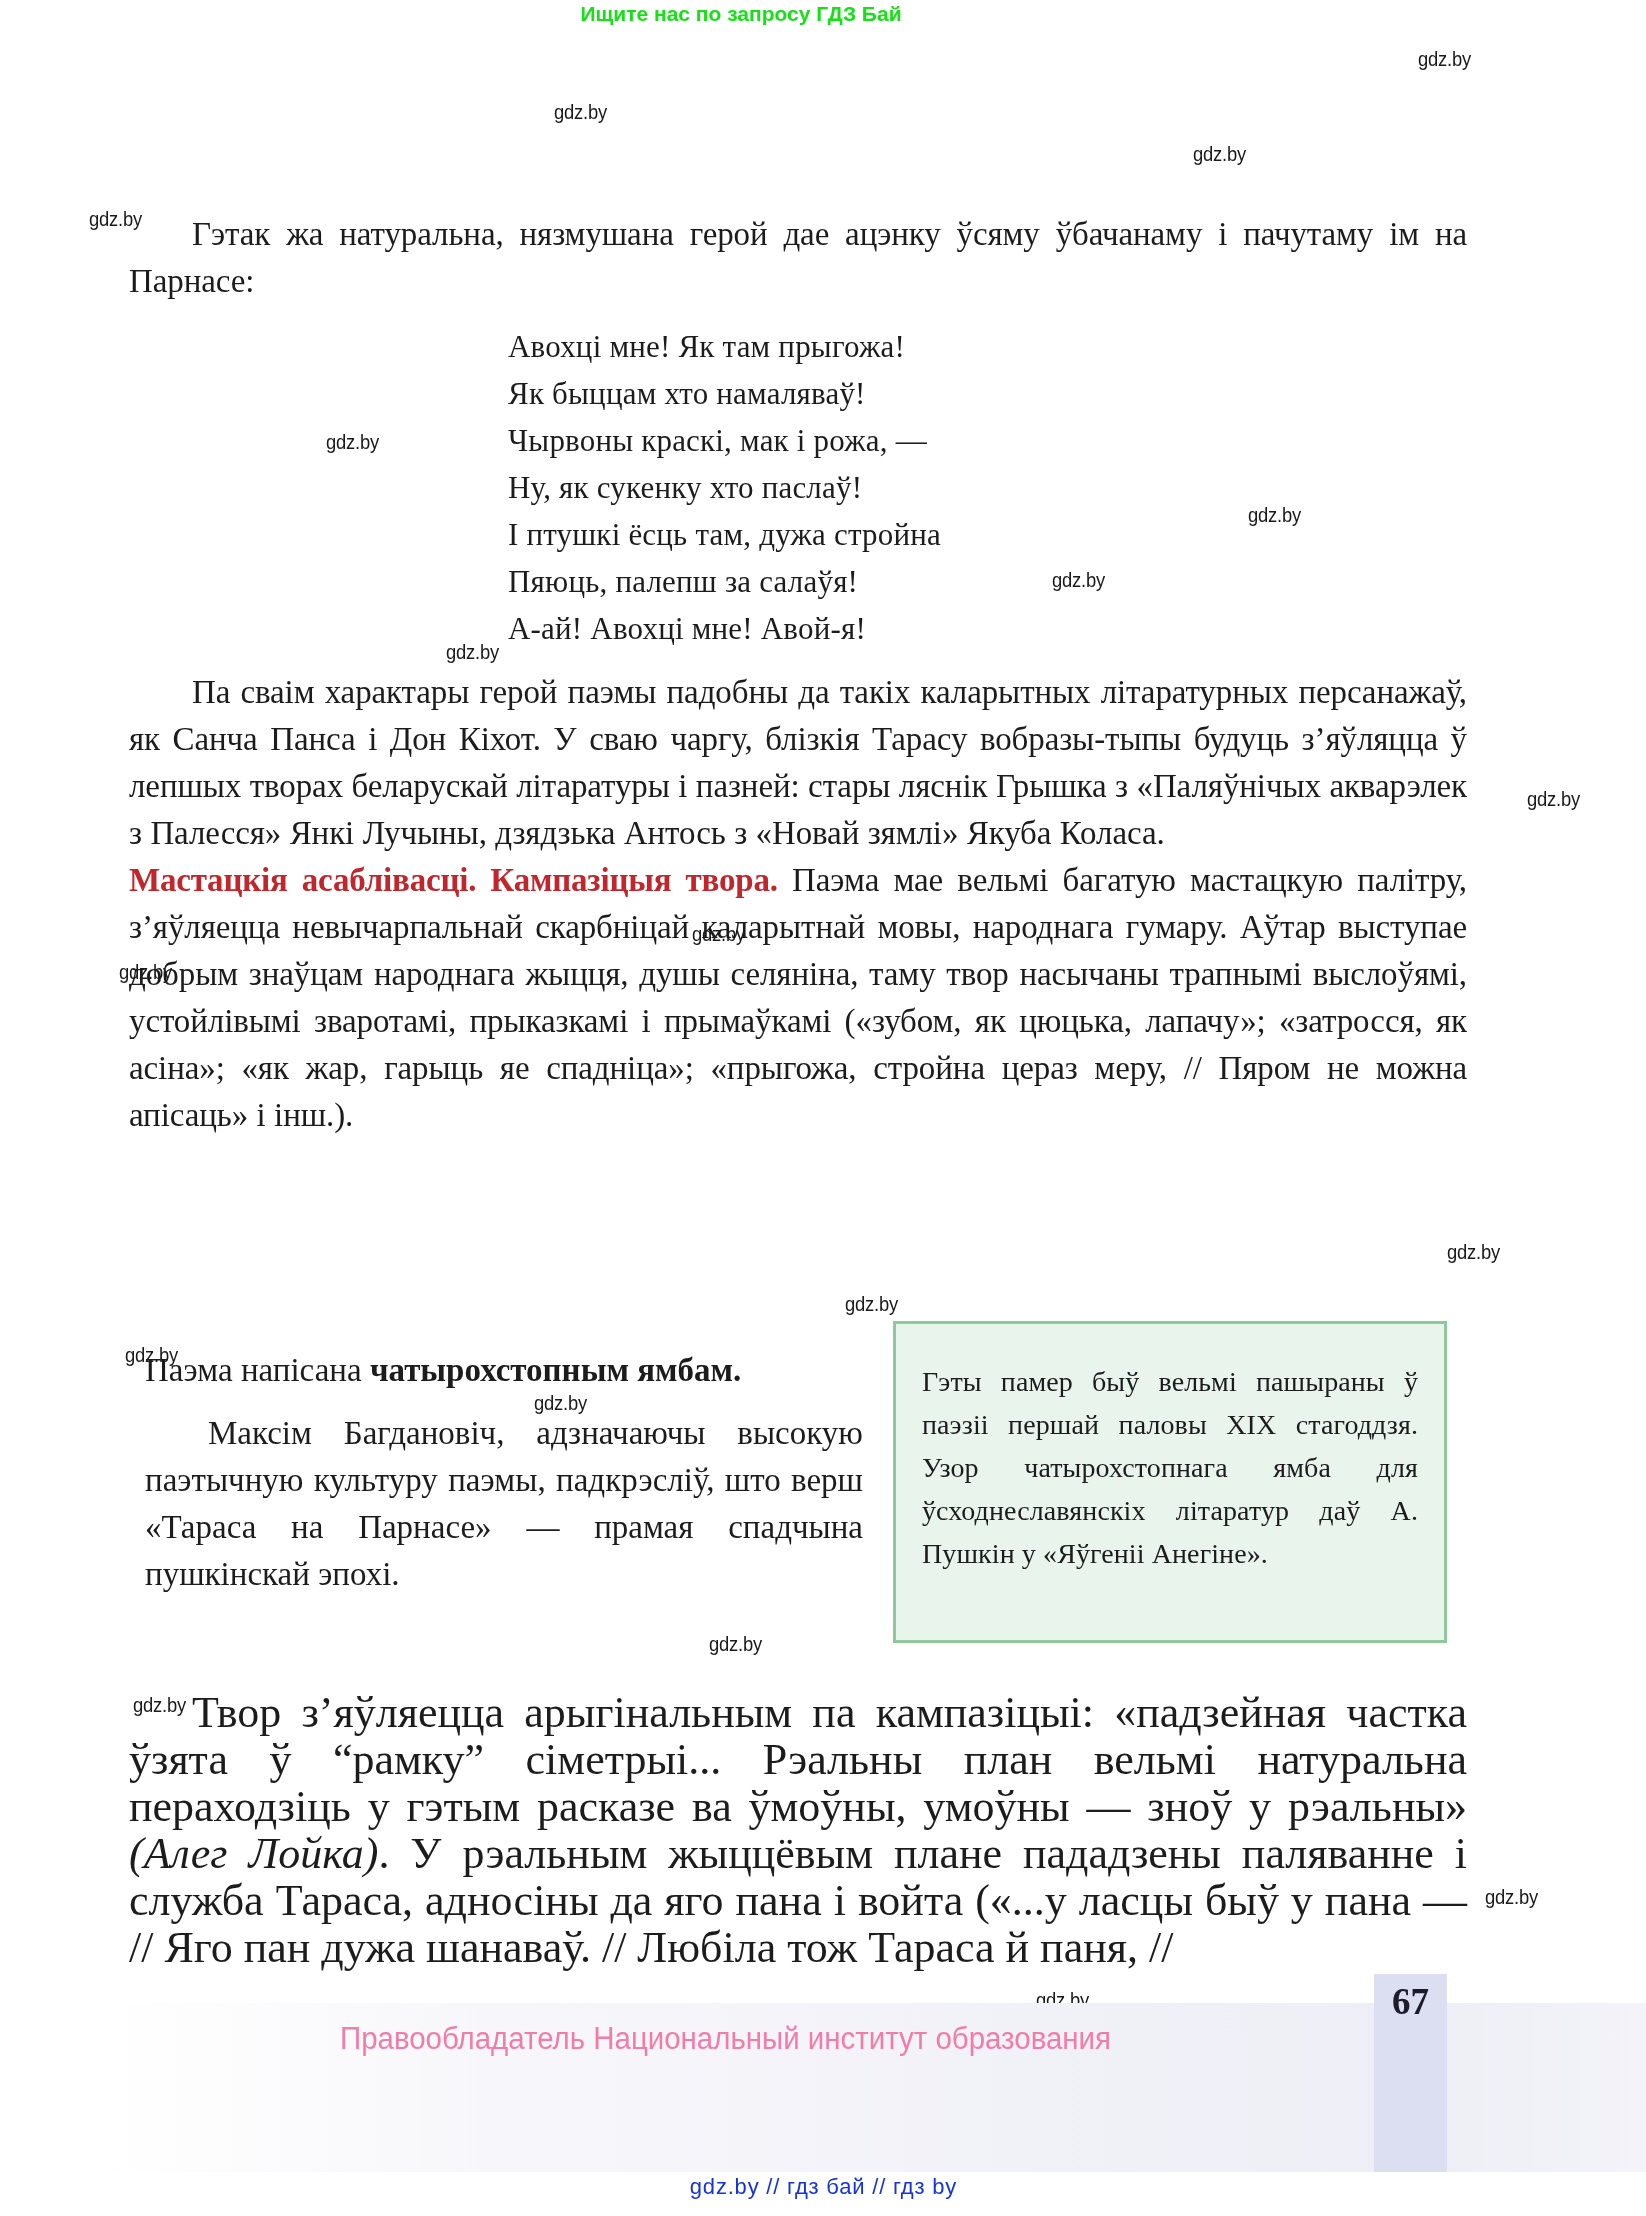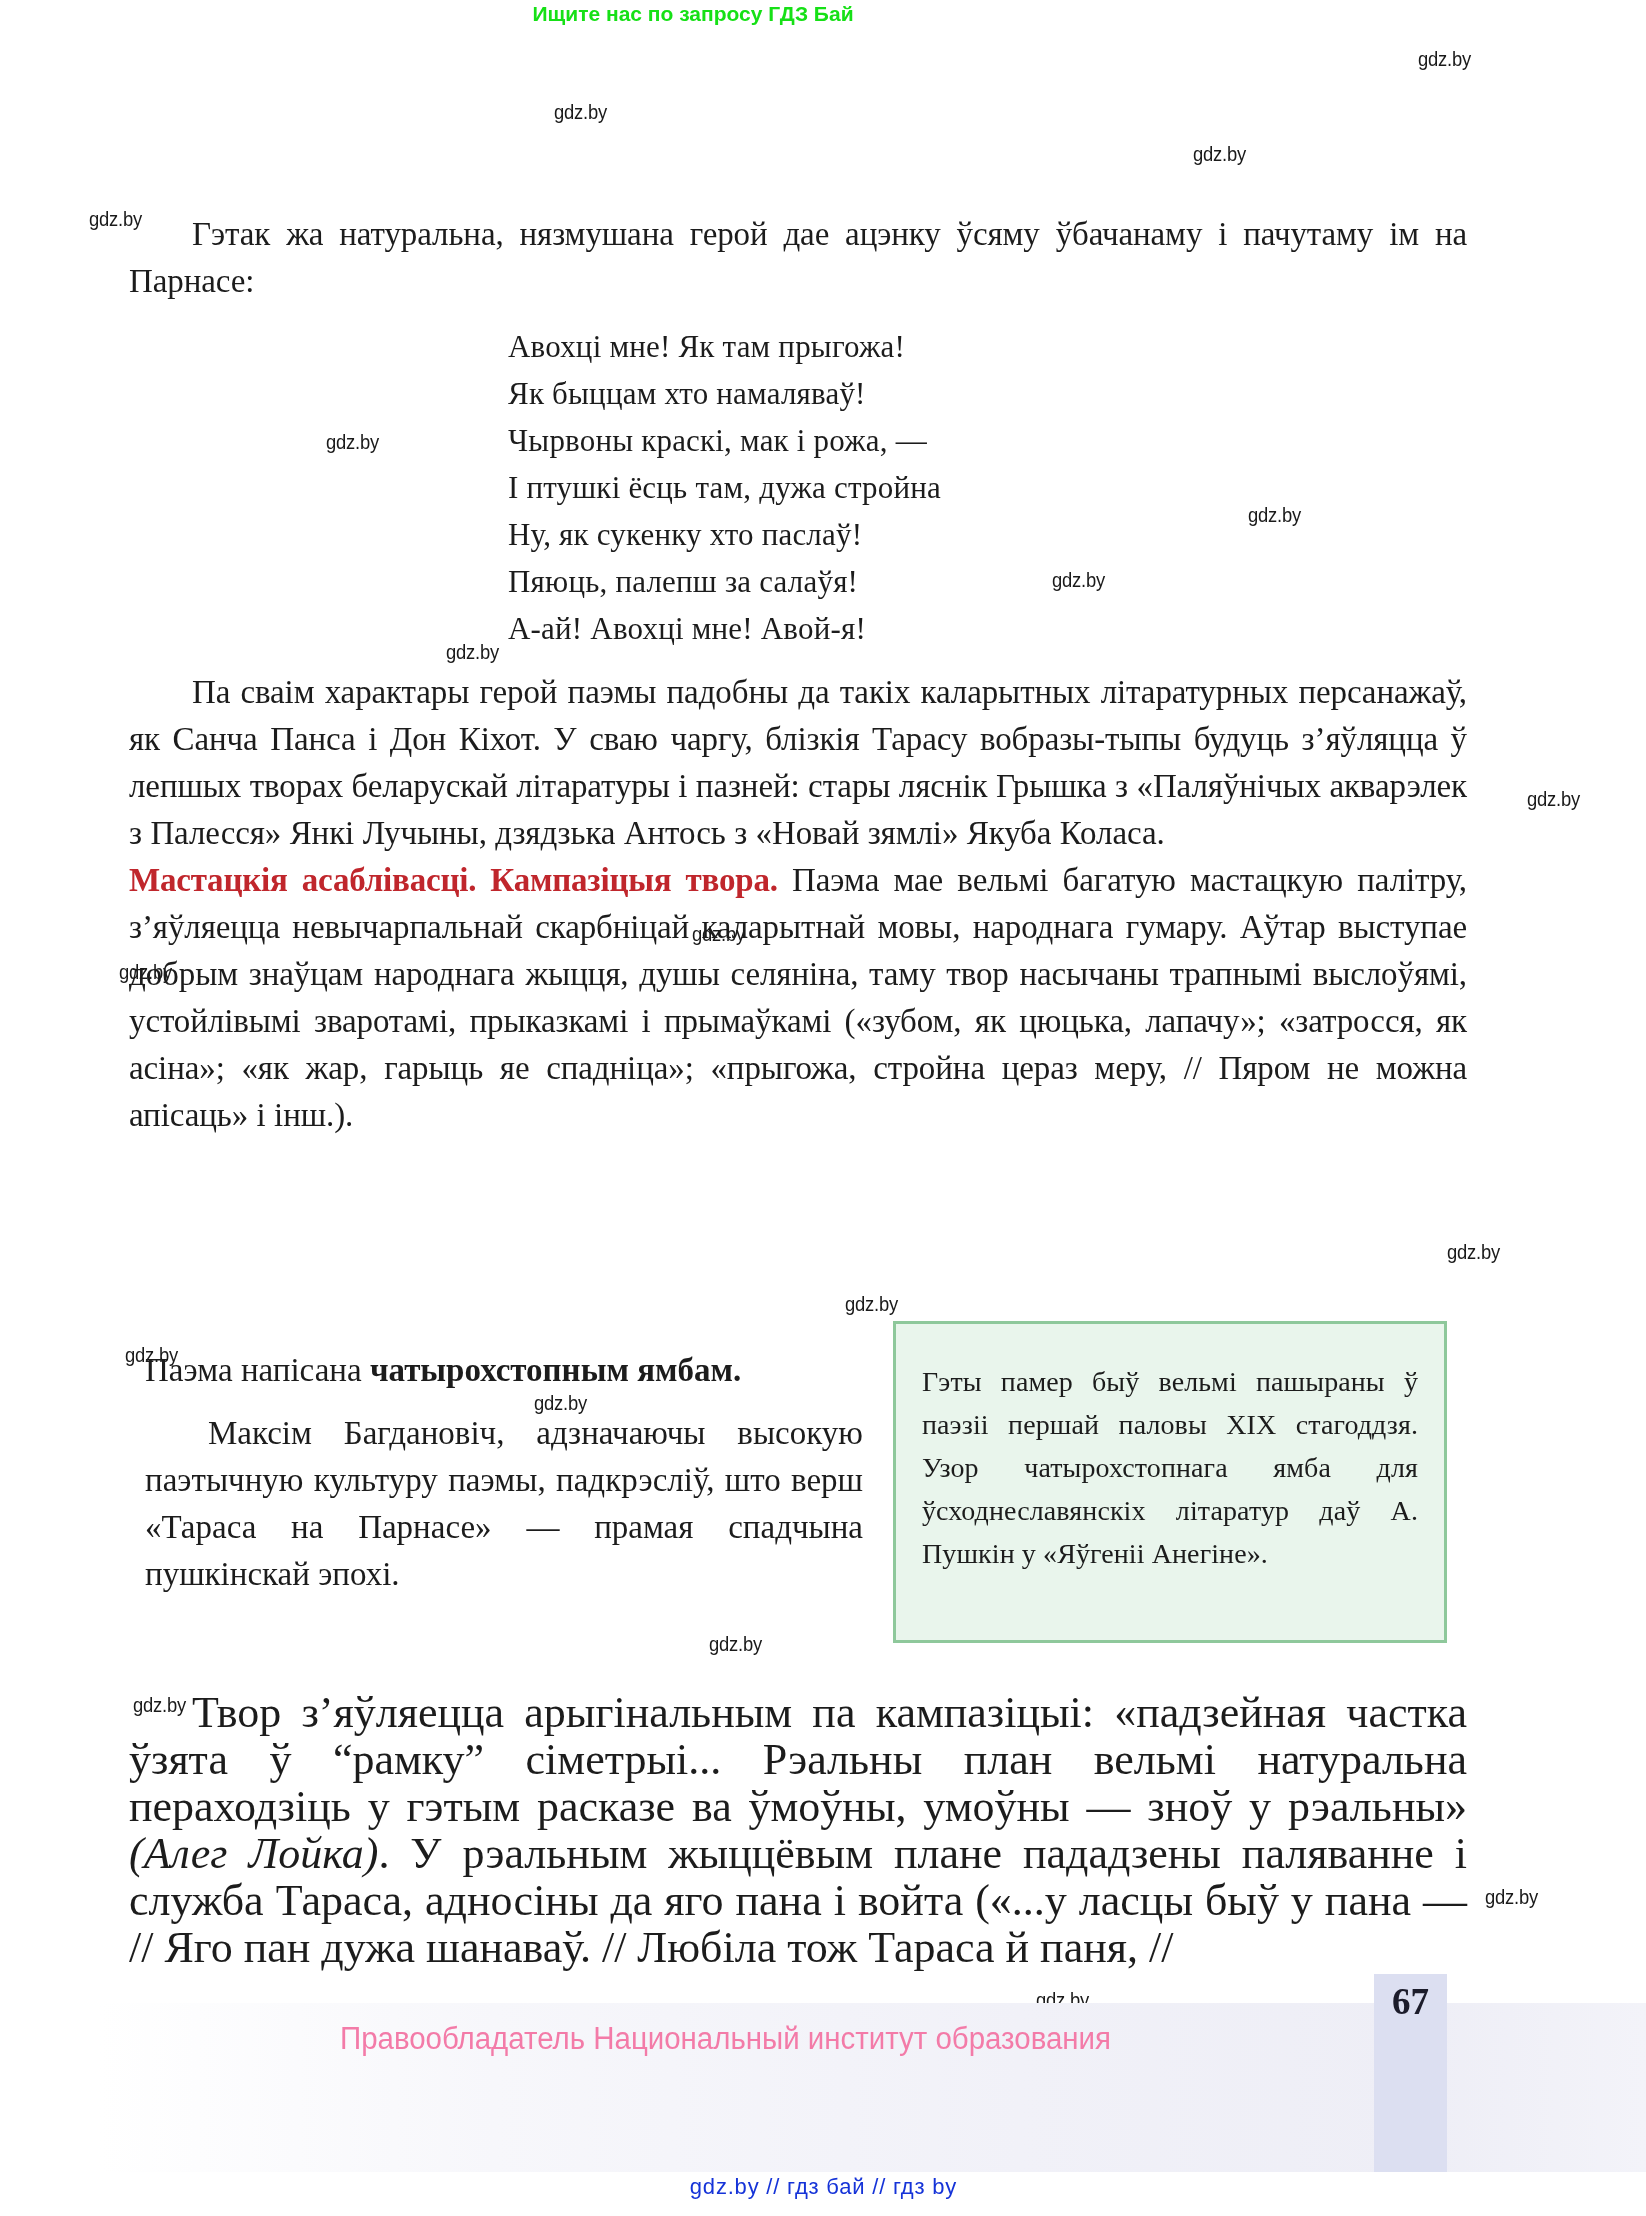--- a/index.html
+++ b/index.html
@@ -26,20 +26,21 @@
     top: 1.6px;
     left: 0;
     width: 1386px;
     text-align: center;
     font-family: "Liberation Sans", "DejaVu Sans", sans-serif;
     font-size: 21px;
     font-weight: 700;
     color: #16e016;
     letter-spacing: 0px;
     white-space: nowrap;
+    padding-left: 48px;
   }
 
   
   .wm {
     position: absolute;
     font-family: "Liberation Sans", "DejaVu Sans", sans-serif;
     font-size: 20px;
     font-weight: 400;
     color: #1a1a1a;
     white-space: nowrap;
@@ -214,22 +215,22 @@
     </div>
 
   <div class="content">
 
     <p class="body-par">Гэтак жа натуральна, нязмушана герой дае ацэнку ўсяму ўбачанаму і пачутаму ім на Парнасе:</p>
 
     <div class="poem">
       <div class="line">Авохці мне! Як там прыгожа!</div>
       <div class="line">Як быццам хто намаляваў!</div>
       <div class="line">Чырвоны краскі, мак і рожа, —</div>
+      <div class="line">Ну, як сукенку хто паслаў!</div>
       <div class="line">І птушкі ёсць там, дужа стройна</div>
-      <div class="line">Ну, як сукенку хто паслаў!</div>
       <div class="line">Пяюць, палепш за салаўя!</div>
       <div class="line">А-ай! Авохці мне! Авой-я!</div>
     </div>
 
     <p class="body-par">Па сваім характары герой паэмы падобны да такіх каларытных літаратурных персанажаў, як Санча Панса і Дон Кіхот. У сваю чаргу, блізкія Тарасу вобразы-тыпы будуць з’яўляцца ў лепшых творах беларускай літаратуры і пазней: стары ляснік Грышка з «Паляўнічых акварэлек з Палесся» Янкі Лучыны, дзядзька Антось з «Новай зямлі» Якуба Коласа.</p>
 
     <p class="body-par noindent"><span class="redhead">Мастацкія асаблівасці. Кампазіцыя твора.</span><span> Паэма мае вельмі багатую мастацкую палітру, з’яўляецца невычарпальнай скарбніцай каларытнай мовы, народнага гумару. Аўтар выступае добрым знаўцам народнага жыцця, душы селяніна, таму твор насычаны трапнымі выслоўямі, устойлівымі зваротамі, прыказкамі і прымаўкамі («зубом, як цюцька, лапачу»; «затросся, як асіна»; «як жар, гарыць яе спадніца»; «прыгожа, стройна цераз меру, // Пяром не можна апісаць» і інш.).</span></p>
 
   </div>
 

